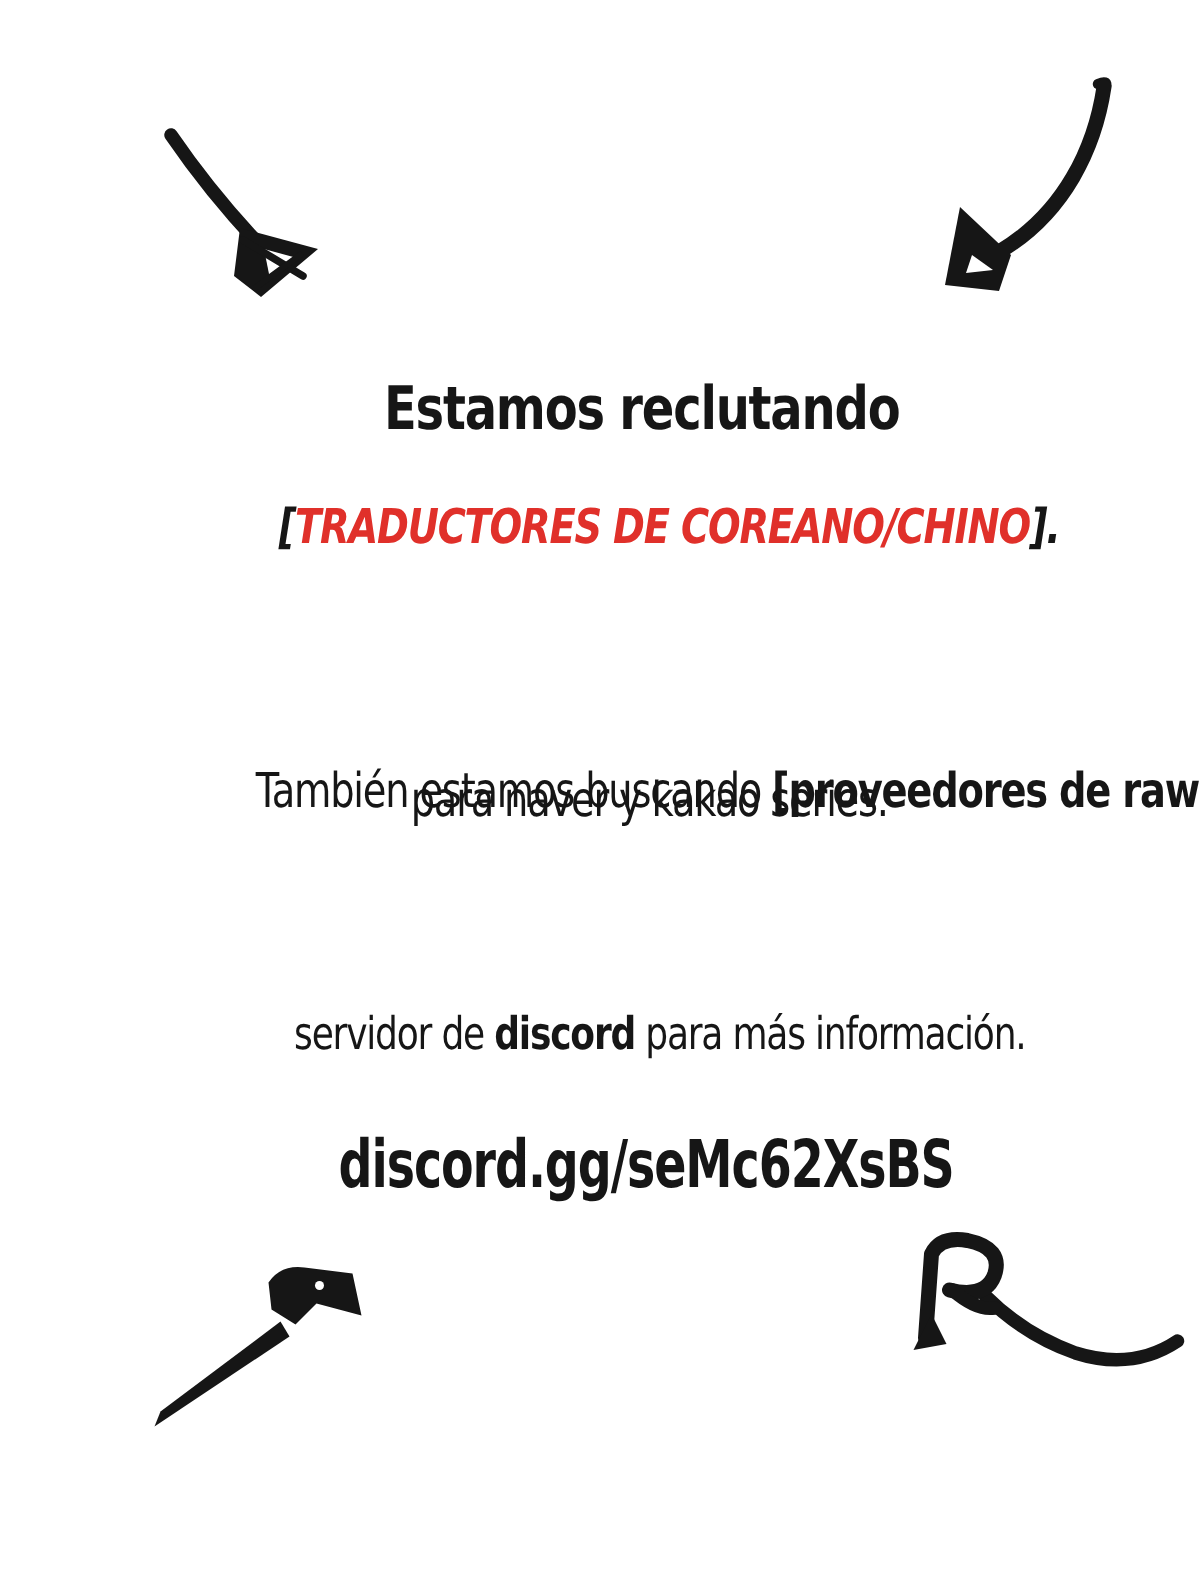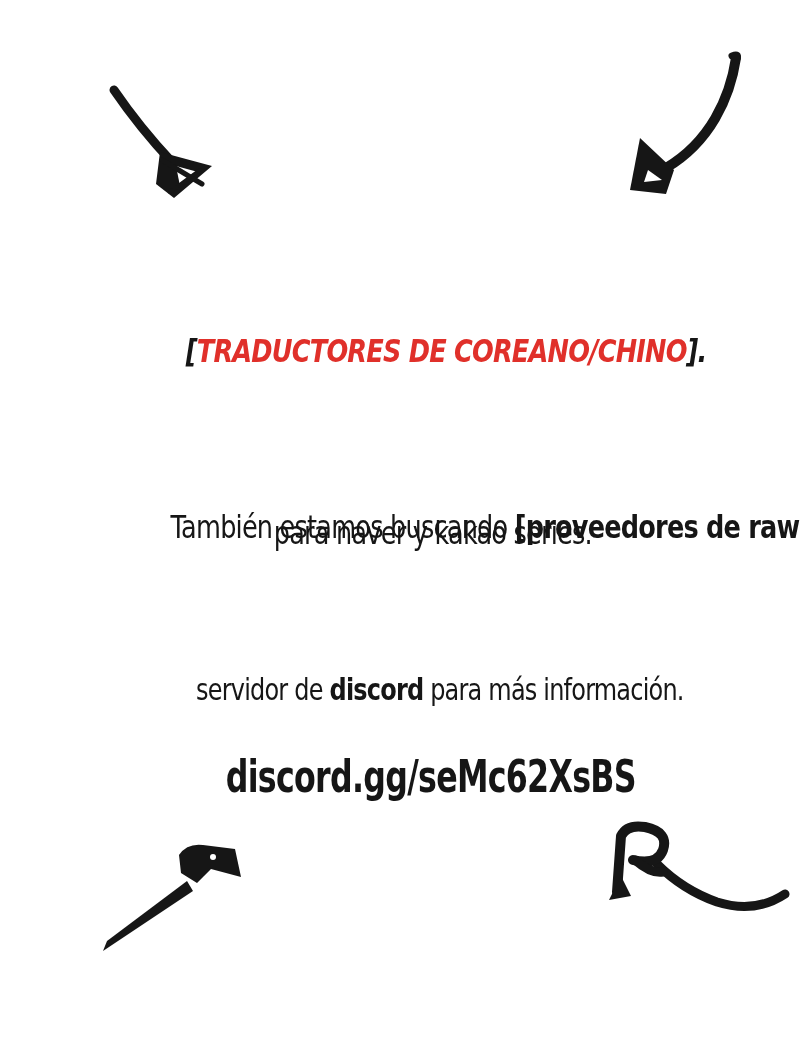--- a/index.html
+++ b/index.html
@@ -84,20 +84,23 @@
 
   <div class="arrow arrow-top-right">
     <svg viewBox="0 0 128 158" fill="none" xmlns="http://www.w3.org/2000/svg">
       <path d="M112,22 Q120,10 110,14" stroke="#161616" stroke-width="7" stroke-linecap="round"></path>
       <path d="M114,16 C108,56 88,100 44,126" stroke="#161616" stroke-width="10" stroke-linecap="round"></path>
       <path d="M18,96 L52,128 L44,152 L8,148 Z" fill="#161616"></path>
       <path d="M26,128 L40,138 L22,140 Z" fill="#ffffff"></path>
     </svg>
   </div>
 
+  <div class="text-line headline-1">
+    <span class="inner">Estamos reclutando</span>
+  </div>
 
   <div class="text-line headline-2">
     <span class="inner">
       <span>[</span><span class="red-span">TRADUCTORES DE COREANO/CHINO</span><span>].</span>
     </span>
   </div>
 
 
   <div class="text-line mid-1">
     <span class="inner">

